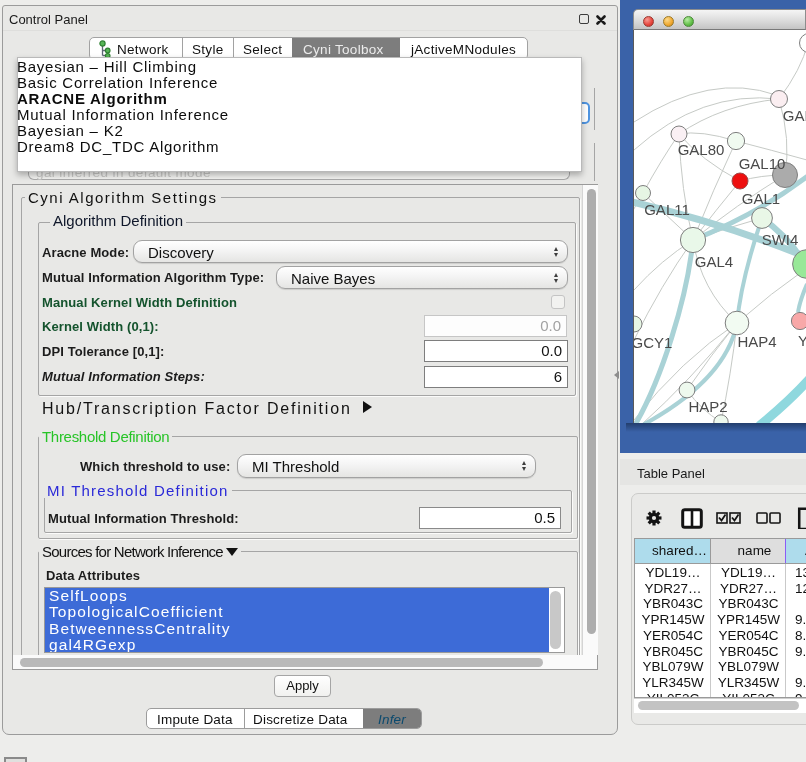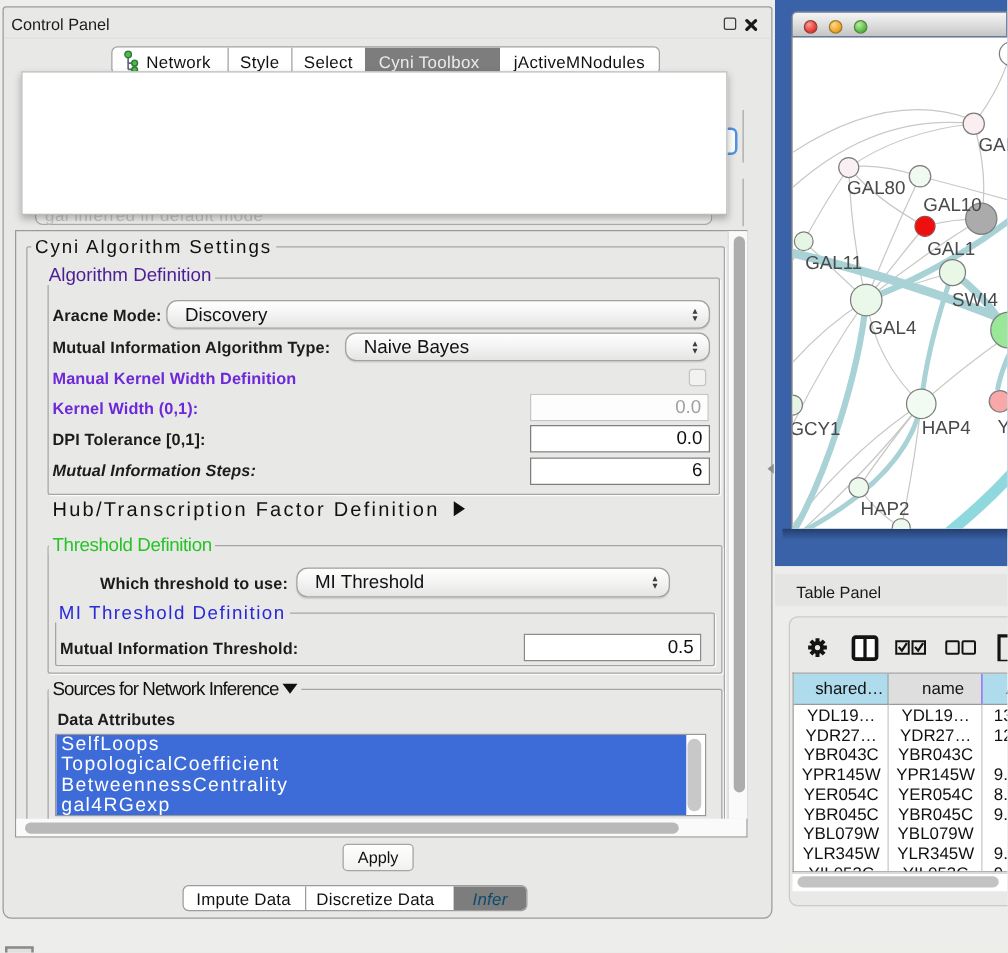--- a/index.html
+++ b/index.html
@@ -1,19 +1,19 @@
 <!DOCTYPE html>
 <html><head><meta charset="utf-8">
 <style>
 html,body{margin:0;padding:0;}
 body{width:806px;height:762px;position:relative;overflow:hidden;
   font-family:"Liberation Sans",sans-serif;background:#ededeb;}
 .abs{position:absolute;}
 .lbl{position:absolute;font-size:13px;font-weight:bold;color:#1c1c1c;white-space:nowrap;letter-spacing:.1px;}
-.dis{color:#6d28d9;}
+.dis{color:#14532d;}
 .grp{position:absolute;border:1px solid #a5a5a5;border-radius:2px;box-shadow:1px 1px 0 rgba(255,255,255,.8);}
 .gt{position:absolute;background:#e8e8e6;padding:0 3px;font-size:15px;white-space:nowrap;line-height:15px;}
 .combo{position:absolute;border:1px solid #a2a2a2;border-radius:9px;
   background:linear-gradient(#ffffff, #f4f4f4 45%, #e5e5e3);box-shadow:0 1px 1px rgba(0,0,0,.12);}
 .combo .ct{position:absolute;left:14px;top:50%;transform:translateY(-50%);font-size:15px;color:#111;white-space:nowrap;}
 .spin{position:absolute;right:5px;top:50%;transform:translateY(-50%);width:9px;height:12px;}
 .spin:before{content:"";position:absolute;left:1px;top:1px;border-left:2.8px solid transparent;border-right:2.8px solid transparent;border-bottom:4.2px solid #3d3d3d;}
 .spin:after{content:"";position:absolute;left:1px;bottom:1px;border-left:2.8px solid transparent;border-right:2.8px solid transparent;border-top:4.2px solid #3d3d3d;}
 .tf{position:absolute;background:#fff;border:1px solid #7e7e7e;font-size:15px;color:#111;
   text-align:right;padding-right:5px;box-sizing:border-box;line-height:20px;}
@@ -58,21 +58,21 @@
 <div class="abs" style="left:594px;top:88px;width:1px;height:42px;background:#a5a5a5;"></div>
 <div class="abs" style="left:594px;top:143px;width:1px;height:38px;background:#a5a5a5;"></div>
 <div class="abs" style="left:22px;top:170px;width:560px;height:13px;background:#e8e8e6;"></div>
 <div class="abs" style="left:28px;top:167px;width:540px;height:12px;background:#f2f2f0;border:1px solid #ababab;border-top:none;border-radius:0 0 6px 6px;"></div>
 <div class="abs" style="left:36px;top:165px;font-size:13.5px;letter-spacing:.4px;color:#c8c8c6;">gal inferred in default mode</div>
 
 <div class="grp" style="left:21px;top:197px;width:557px;height:458px;"></div>
 <div class="gt" style="left:25px;top:190px;color:#111;letter-spacing:1.5px;">Cyni Algorithm Settings</div>
 
 <div class="grp" style="left:38px;top:222px;width:536px;height:172px;"></div>
-<div class="gt" style="left:36px;top:213px;color:#4c1d95;letter-spacing:0;">Algorithm Definition</div>
+<div class="gt" style="left:50px;top:213px;color:#0f172a;letter-spacing:0;">Algorithm Definition</div>
 
 <div class="lbl" style="left:42px;top:245px;">Aracne Mode:</div>
 <div class="combo" style="left:133px;top:240px;width:433px;height:21px;">
     <span class="ct">Discovery</span>
     <span class="spin"></span>
   </div>
 <div class="lbl" style="left:42px;top:270px;">Mutual Information Algorithm Type:</div>
 <div class="combo" style="left:276px;top:266px;width:290px;height:21px;">
     <span class="ct">Naive Bayes</span>
     <span class="spin"></span>
@@ -259,13 +259,14 @@
   <div class="abs" style="left:76px;top:26px;width:75px;line-height:15.7px;text-align:center;">YDL19…<br>YDR27…<br>YBR043C<br>YPR145W<br>YER054C<br>YBR045C<br>YBL079W<br>YLR345W<br>YIL053C</div>
   <div class="abs" style="left:160px;top:26px;width:40px;line-height:15.7px;">13…<br>12…<br>&nbsp;<br>9.<br>8.<br>9.<br>&nbsp;<br>9.<br>9.</div>
   <div class="abs" style="left:75px;top:25px;width:1px;height:135px;background:#c9c9c9;"></div>
   <div class="abs" style="left:150px;top:25px;width:1px;height:135px;background:#c9c9c9;"></div>
 </div>
 <div class="abs" style="left:634px;top:698px;width:172px;height:14px;background:#fff;border-top:1px solid #cfcfcf;"></div>
 <div class="abs" style="left:638px;top:700.5px;width:161px;height:9px;background:#c3c3c3;border-radius:5px;"></div>
 
 <div class="abs" id="popup" style="left:17px;top:57px;width:563px;height:113px;background:#fff;
   border:1px solid #b9b9b9;box-shadow:0 3px 6px rgba(0,0,0,.28);font-size:15px;letter-spacing:.5px;color:#0c0c0c;">
+  <div style="line-height:16.1px;margin-left:-1px;margin-top:1px;letter-spacing:.75px;">Bayesian – Hill Climbing<br>Basic Correlation Inference<br><b>ARACNE Algorithm</b><br>Mutual Information Inference<br>Bayesian – K2<br>Dream8 DC_TDC Algorithm</div>
 </div>
 
 </body></html>

